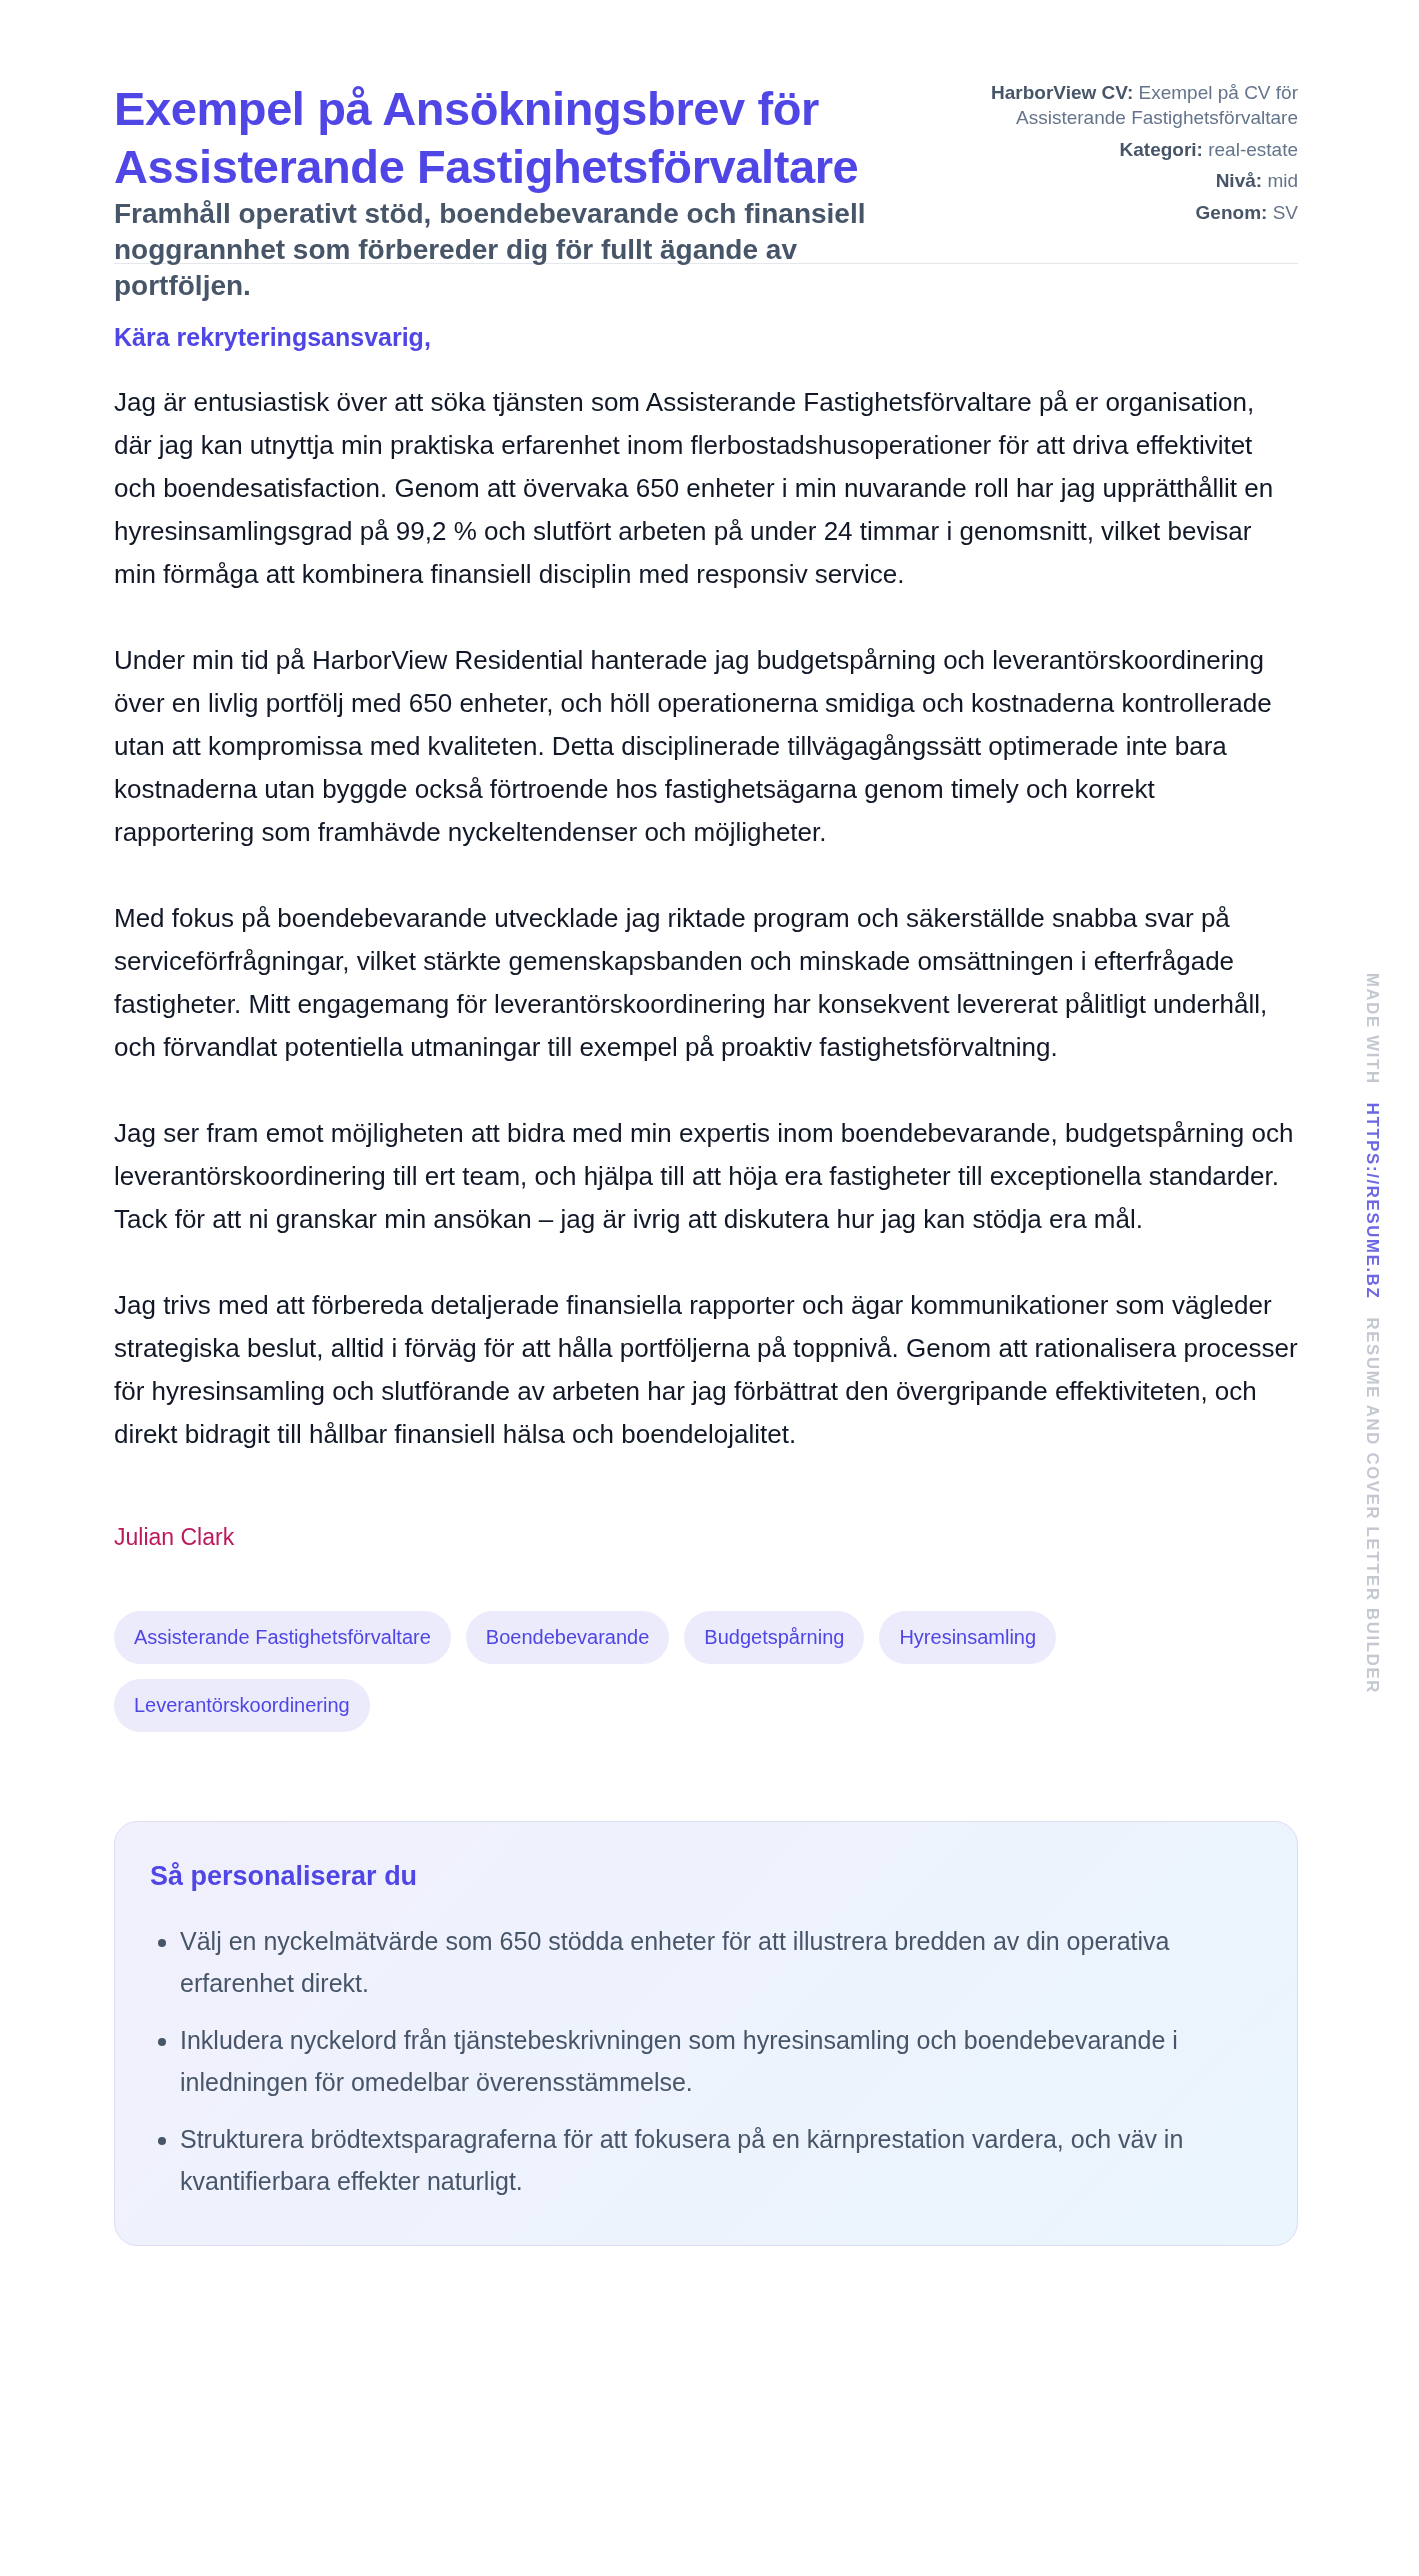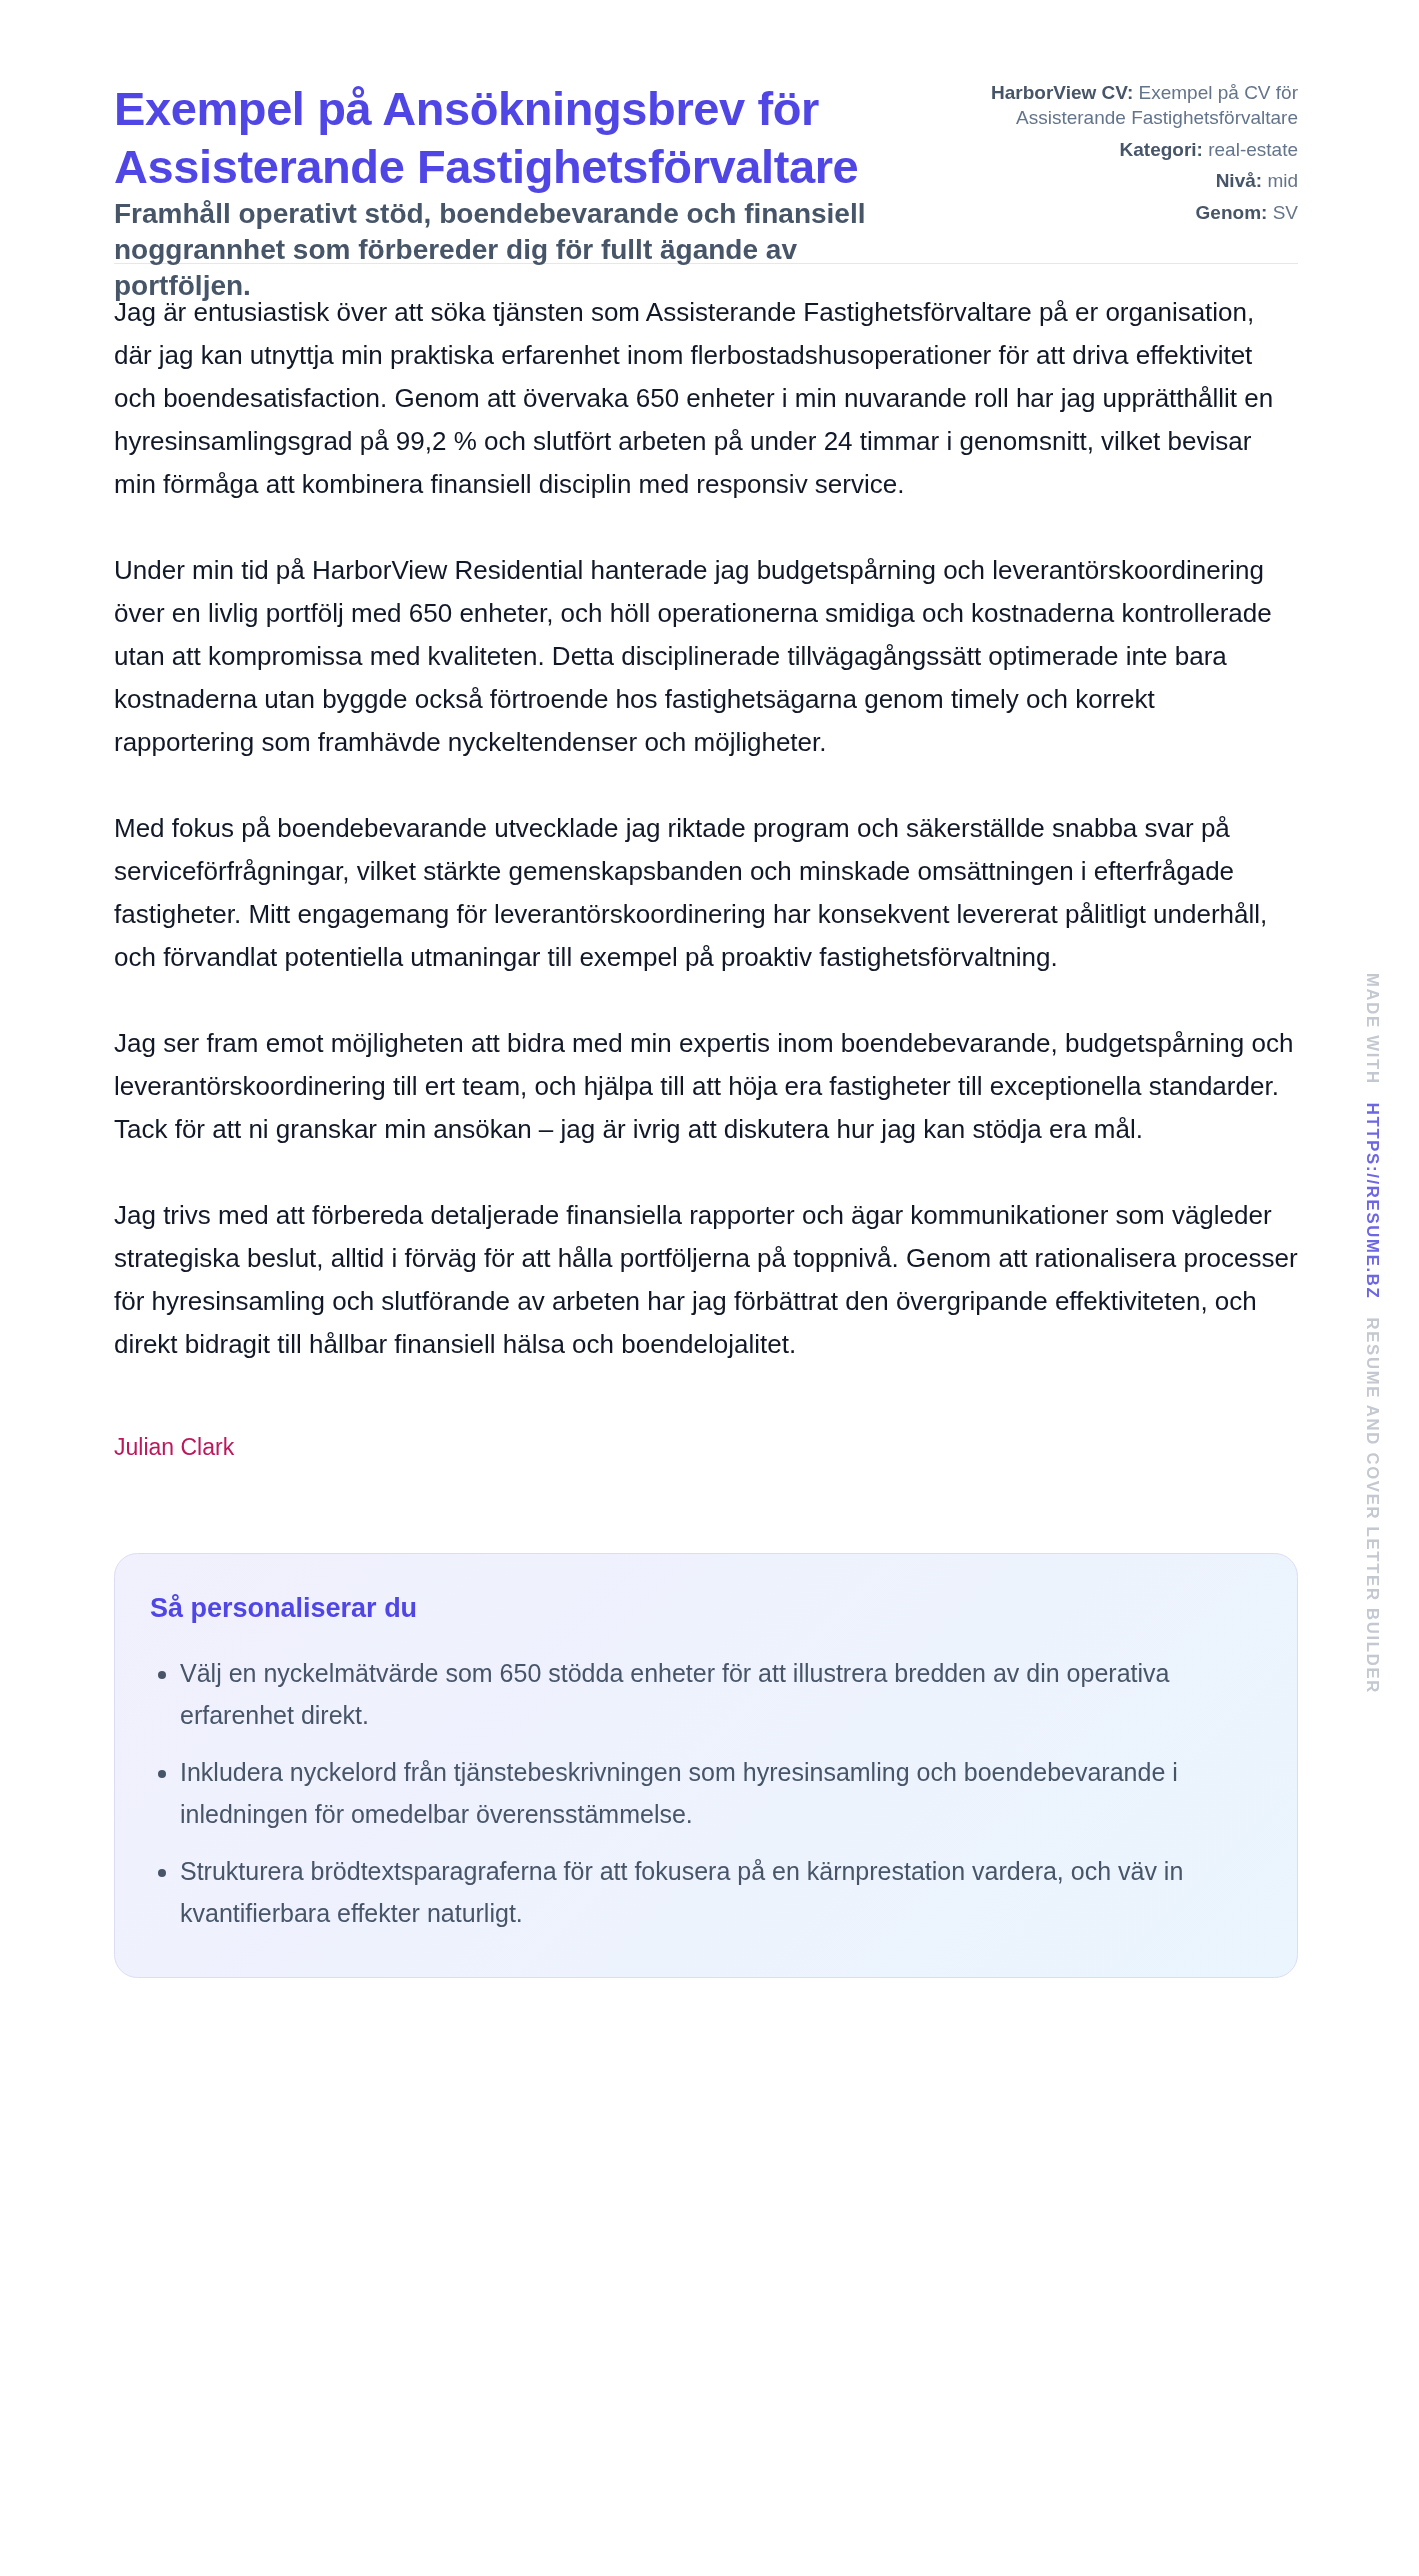--- a/index.html
+++ b/index.html
@@ -162,33 +162,41 @@
         <span class="key">Nivå:</span>
         <span>mid</span>
       </div>
       <div class="row">
         <span class="key">Genom:</span>
         <span>SV</span>
       </div>
     </div>
   </header>
 
+  <p class="greeting">Kära rekryteringsansvarig,</p>
 
   <div class="body-text">
     <p>Jag är entusiastisk över att söka tjänsten som Assisterande Fastighetsförvaltare på er organisation, där jag kan utnyttja min praktiska erfarenhet inom flerbostadshusoperationer för att driva effektivitet och boendesatisfaction. Genom att övervaka 650 enheter i min nuvarande roll har jag upprätthållit en hyresinsamlingsgrad på 99,2 % och slutfört arbeten på under 24 timmar i genomsnitt, vilket bevisar min förmåga att kombinera finansiell disciplin med responsiv service.</p>
     <p>Under min tid på HarborView Residential hanterade jag budgetspårning och leverantörskoordinering över en livlig portfölj med 650 enheter, och höll operationerna smidiga och kostnaderna kontrollerade utan att kompromissa med kvaliteten. Detta disciplinerade tillvägagångssätt optimerade inte bara kostnaderna utan byggde också förtroende hos fastighetsägarna genom timely och korrekt rapportering som framhävde nyckeltendenser och möjligheter.</p>
     <p>Med fokus på boendebevarande utvecklade jag riktade program och säkerställde snabba svar på serviceförfrågningar, vilket stärkte gemenskapsbanden och minskade omsättningen i efterfrågade fastigheter. Mitt engagemang för leverantörskoordinering har konsekvent levererat pålitligt underhåll, och förvandlat potentiella utmaningar till exempel på proaktiv fastighetsförvaltning.</p>
     <p>Jag ser fram emot möjligheten att bidra med min expertis inom boendebevarande, budgetspårning och leverantörskoordinering till ert team, och hjälpa till att höja era fastigheter till exceptionella standarder. Tack för att ni granskar min ansökan – jag är ivrig att diskutera hur jag kan stödja era mål.</p>
     <p>Jag trivs med att förbereda detaljerade finansiella rapporter och ägar kommunikationer som vägleder strategiska beslut, alltid i förväg för att hålla portföljerna på toppnivå. Genom att rationalisera processer för hyresinsamling och slutförande av arbeten har jag förbättrat den övergripande effektiviteten, och direkt bidragit till hållbar finansiell hälsa och boendelojalitet.</p>
   </div>
 
   <div class="signature">
     <div class="sig-name">Julian Clark</div>
   </div>
 
+  <div class="tags">
+    <span class="tag">Assisterande Fastighetsförvaltare</span>
+    <span class="tag">Boendebevarande</span>
+    <span class="tag">Budgetspårning</span>
+    <span class="tag">Hyresinsamling</span>
+    <span class="tag">Leverantörskoordinering</span>
+  </div>
 
   <section class="tips">
     <h3 class="tips-title">Så personaliserar du</h3>
     <ul>
       <li>Välj en nyckelmätvärde som 650 stödda enheter för att illustrera bredden av din operativa erfarenhet direkt.</li>
       <li>Inkludera nyckelord från tjänstebeskrivningen som hyresinsamling och boendebevarande i inledningen för omedelbar överensstämmelse.</li>
       <li>Strukturera brödtextsparagraferna för att fokusera på en kärnprestation vardera, och väv in kvantifierbara effekter naturligt.</li>
     </ul>
   </section>
 </div>

